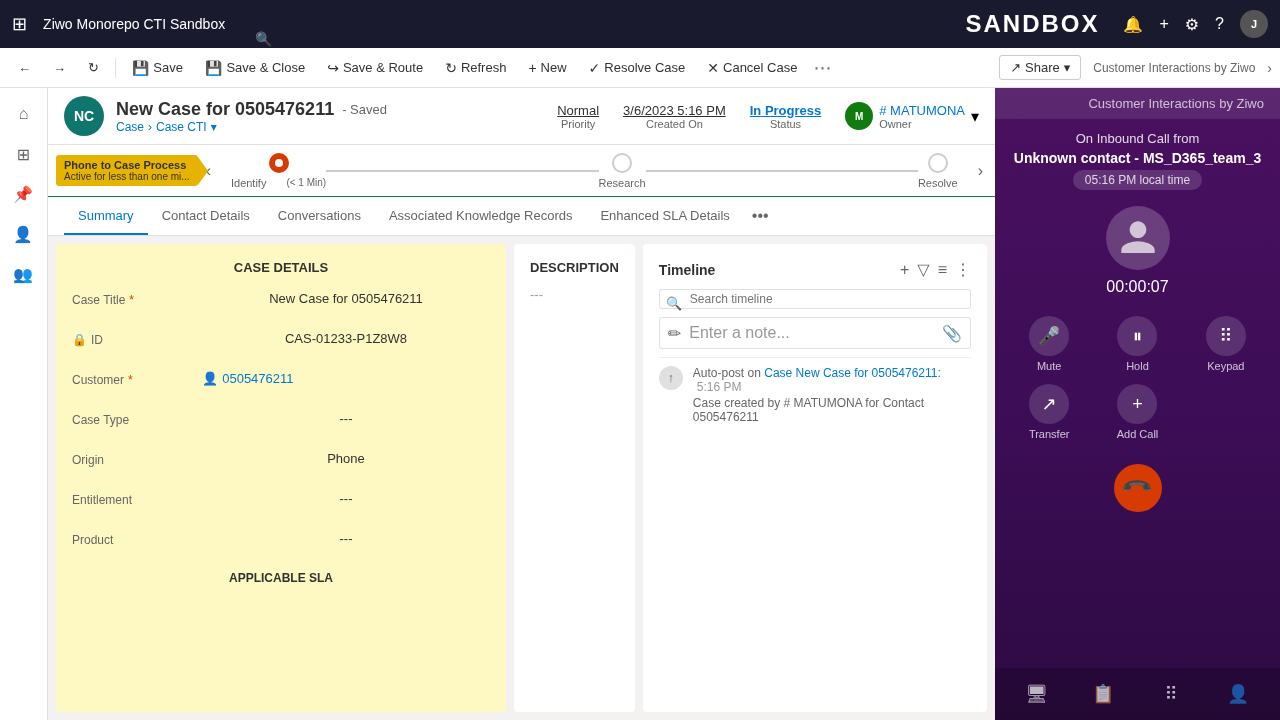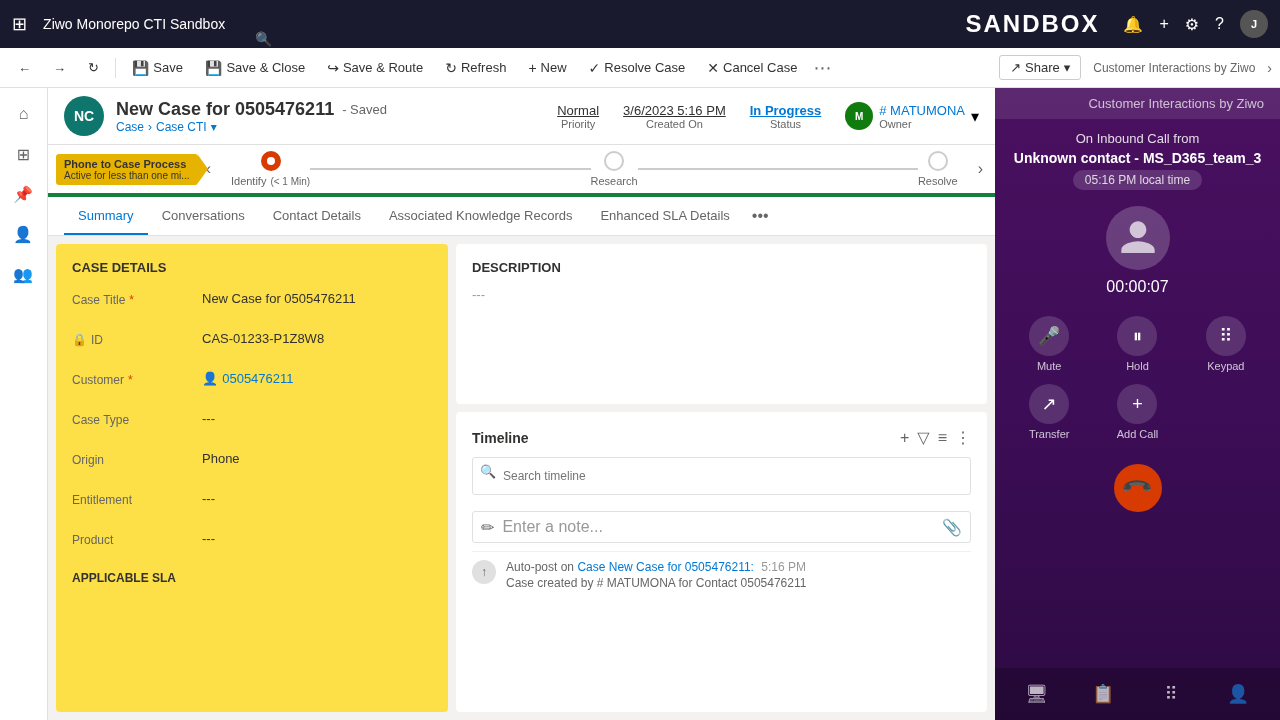--- a/index.html
+++ b/index.html
@@ -126,21 +126,21 @@
     .owner-avatar {
       width: 28px; height: 28px; border-radius: 50%;
       background: #107c10; color: white; display: flex; align-items: center;
       justify-content: center; font-size: 10px; font-weight: 600;
     }
     .owner-name { font-size: 13px; color: #0078d4; }
 
     
     .process-bar {
       background: #fff;
-      border-bottom: 4px solid #15803d;
+      border-bottom: 1px solid #15803d;
       display: flex;
       align-items: center;
       height: 52px;
       padding: 0 8px;
     }
     .process-active {
       background: #e6b400;
       color: #333;
       font-size: 11px;
       padding: 4px 8px;
@@ -191,31 +191,32 @@
 
     
     .form-content {
       flex: 1;
       overflow-y: auto;
       display: flex;
       gap: 0;
       background: #f3f2f1;
     }
     .left-panel {
-      width: 392px;
-      background: #fde047;
+      width: 450px;
+      background: #fef9c3;
       margin: 8px;
       border-radius: 4px;
       padding: 16px;
       flex-shrink: 0;
+      text-align: center;
     }
     .right-panel {
       flex: 1;
       display: flex;
-      flex-direction: column;
+      flex-direction: row;
       gap: 8px;
       margin: 8px 8px 8px 0;
     }
     .section-title {
       font-size: 13px;
       font-weight: 600;
       color: #323130;
       margin-bottom: 12px;
       padding-bottom: 4px;
     }
@@ -260,27 +261,27 @@
       display: flex;
       align-items: center;
       margin-bottom: 10px;
       gap: 17px;
     }
     .timeline-title { font-size: 14px; font-weight: 600; color: #323130; }
     .timeline-actions { margin-left: auto; display: flex; gap: 8px; align-items: center; }
     .timeline-btn { color: #666; font-size: 16px; cursor: pointer; }
     .timeline-search {
       width: 100%;
-      height: 38px;
+      height: 20px;
       border: 1px solid #e0e0e0;
       border-radius: 3px;
       padding: 0 10px 0 30px;
       font-size: 12px;
       color: #666;
-      margin-bottom: 8px;
+      margin-bottom: 0;
     }
     .timeline-event {
       display: flex;
       gap: 10px;
       font-size: 12px;
       color: #666;
       padding-top: 8px;
       border-top: 1px solid #f0f0f0;
     }
     .timeline-event-icon {
@@ -519,43 +520,43 @@
         <div style="font-size:10px">Active for less than one mi...</div>
       </div>
       <span class="process-nav">‹</span>
       <div class="process-steps-container">
         <div class="step-item">
           <div class="step-circle active">
             <svg width="10" height="10" viewBox="0 0 10 10">
                 <circle cx="5" cy="5" r="4" fill="white"></circle>
               </svg>
           </div>
-          <div style="display:flex;gap:4px;align-items:center">
+          <div style="display:flex;gap:20px;align-items:center">
             <span class="step-label">Identify</span>
             <span style="font-size:10px;color:#666">(&lt; 1 Min)</span>
           </div>
         </div>
         <div class="step-line"></div>
         <div class="step-item">
           <div class="step-circle"></div>
           <span class="step-label">Research</span>
         </div>
         <div class="step-line"></div>
         <div class="step-item">
           <div class="step-circle"></div>
           <span class="step-label">Resolve</span>
         </div>
       </div>
       <span class="process-nav">›</span>
     </div>
 
     <div class="tabs-bar">
       <div class="tab-item active">Summary</div>
+      <div class="tab-item">Contact Details</div>
       <div class="tab-item">Conversations</div>
-      <div class="tab-item">Contact Details</div>
       <div class="tab-item">Associated Knowledge Records</div>
       <div class="tab-item">Enhanced SLA Details</div>
       <div class="tab-more">•••</div>
     </div>
 
     <div class="form-content">
 
       <div class="left-panel">
         <div class="section-title">CASE DETAILS</div>
 

